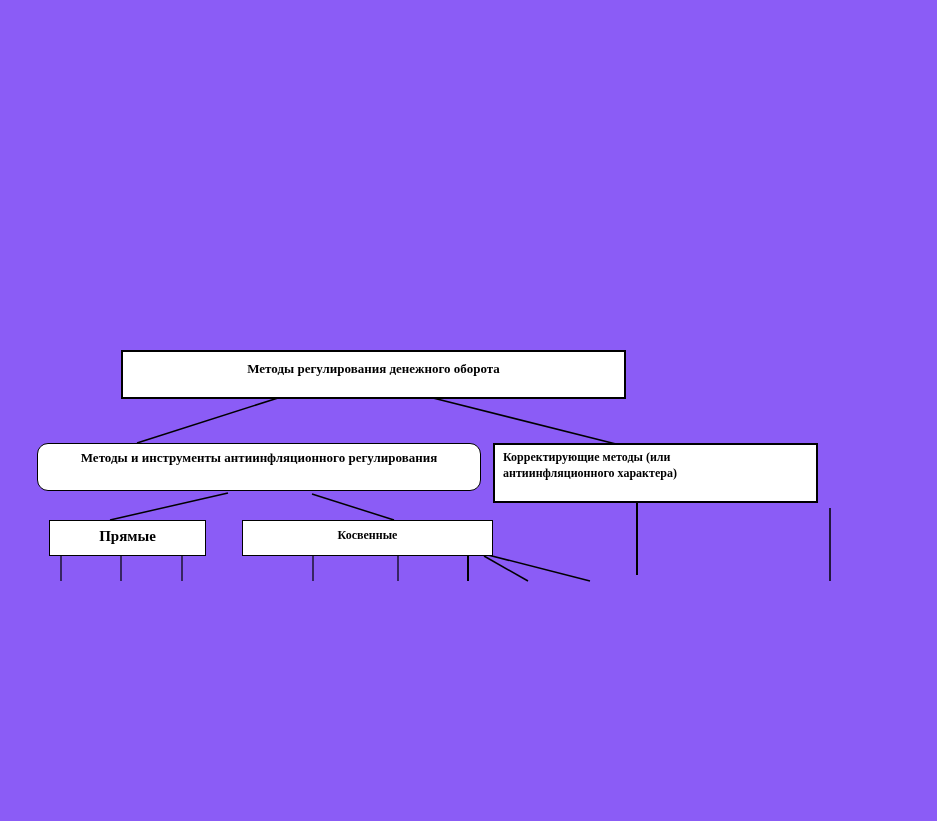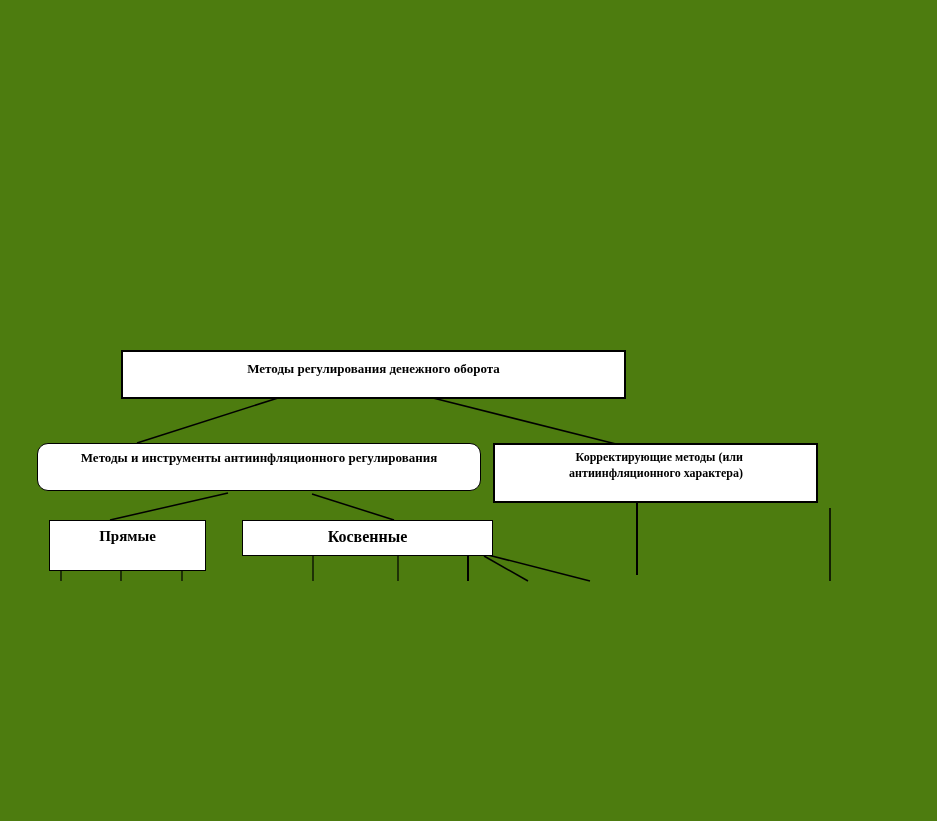--- a/index.html
+++ b/index.html
@@ -5,21 +5,21 @@
   html, body {
     margin: 0;
     padding: 0;
     background: #808080;
     font-family: "Liberation Serif", "DejaVu Serif", serif;
   }
   .canvas {
     position: relative;
     width: 937px;
     height: 821px;
-    background: #4d7c0f;
+    background: #8b5cf6;
     overflow: hidden;
   }
   .lines-layer {
     position: absolute;
     left: 0;
     top: 0;
     width: 937px;
     height: 821px;
     pointer-events: none;
   }
@@ -50,33 +50,33 @@
     left: 493px; top: 443px;
     width: 325px; height: 60px;
     border-width: 2px;
     font-size: 12px;
     text-align: left;
   }
   .node-corrective .inner {
     width: 240px;
     margin-left: 8px;
     margin-top: 4px;
-    text-align: right;
+    text-align: left;
     line-height: 16px;
   }
   .node-direct {
     left: 49px; top: 520px;
-    width: 157px; height: 51px;
+    width: 157px; height: 36px;
     font-size: 15px;
     padding-top: 7px;
   }
   .node-indirect {
     left: 242px; top: 520px;
     width: 251px; height: 36px;
-    font-size: 16px;
+    font-size: 12px;
     padding-top: 7px;
   }
 </style>
 </head>
 <body>
 
 <div class="canvas">
 
   <svg class="lines-layer" viewBox="0 0 937 821" xmlns="http://www.w3.org/2000/svg">
 

